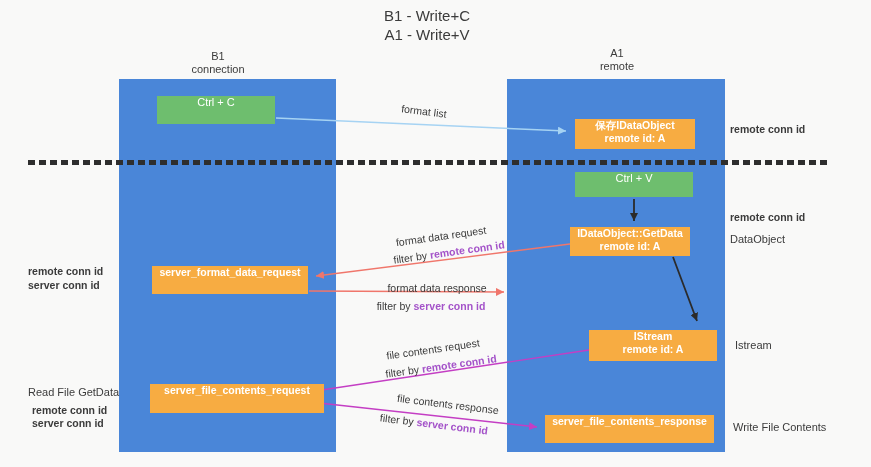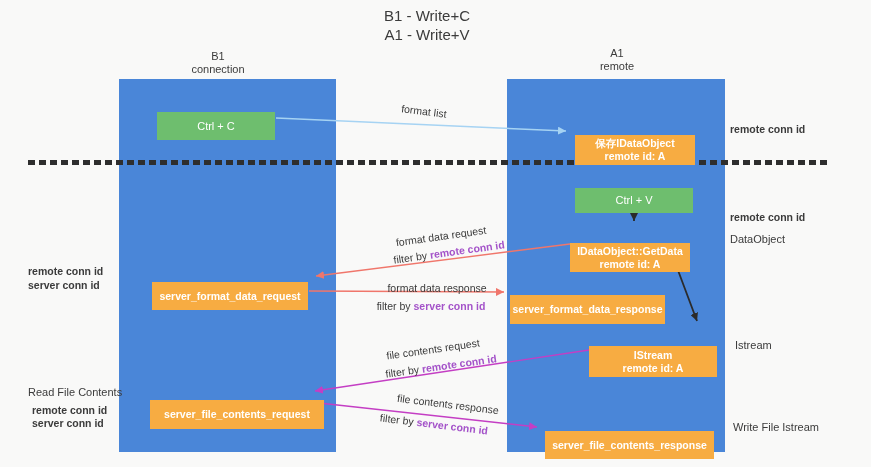--- a/index.html
+++ b/index.html
@@ -17,22 +17,22 @@
     position:absolute; text-align:center;
     font-size:11px; line-height:13px; color:var(--text-dark,#3b3b3b);
   }
   .col { position:absolute; background:var(--column-blue,#4a86d8); }
   .dashed {
     position:absolute; height:5px;
     background:repeating-linear-gradient(90deg, var(--dash,#2e2e2e) 0 7px, transparent 7px 11px);
   }
   .node {
     position:absolute; display:flex; flex-direction:column;
-    align-items:center; justify-content:center;
-    color:#fff; text-align:center; line-height:13px;margin-top:16px;
+    align-items:center; justify-content:flex-start;
+    color:#fff; text-align:center; line-height:13px;
   }
   .node.orange { background:var(--box-orange,#f7ac42); font-size:10.5px;font-weight:bold; }
   .node.green  { background:var(--box-green,#6ebe6e);  font-size:11px; }
   .lbl {
     position:absolute; font-size:10.5px; color:var(--text-dark,#3b3b3b);
     white-space:nowrap;
   }
   .ctr   { transform:translate(-50%,-50%); }
   .rot-u { transform:translate(-50%,-50%) rotate(-8deg); }
   .rot-d { transform:translate(-50%,-50%) rotate(7deg); }
@@ -112,23 +112,20 @@
     <div>IDataObject::GetData</div>
     <div>remote id: A</div>
   </div>
   <div class="node orange" style="left:589px;top:330px;width:128px;height:31px">
     <div>IStream</div>
     <div>remote id: A</div>
   </div>
   <div class="node orange" style="left:152px;top:266px;width:156px;height:28px">
     <div>server_format_data_request</div>
   </div>
-  <div class="node orange" style="left:510px;top:279px;width:155px;height:29px">
-    <div>server_format_data_response</div>
-  </div>
   <div class="node orange" style="left:150px;top:384px;width:174px;height:29px">
     <div>server_file_contents_request</div>
   </div>
   <div class="node orange" style="left:545px;top:415px;width:169px;height:28px">
     <div>server_file_contents_response</div>
   </div>
 
   <div class="lbl rot-d" style="left:424px;top:111px">format list</div>
 
   <div class="lbl rot-u" style="left:441px;top:236px">format data request</div>
@@ -148,21 +145,21 @@
 
   <div class="lbl rot-d" style="left:448px;top:404px">file contents response</div>
   <div class="lbl rot-d" style="left:434px;top:424px">
     <span class="pre">filter by</span><span class="bold-purple">server conn id</span>
   </div>
 
   <div class="ann bold-purple" style="left:730px;top:123px">remote conn id</div>
   <div class="ann bold-purple" style="left:730px;top:211px">remote conn id</div>
   <div class="ann" style="left:730px;top:233px;font-size:11px">DataObject</div>
   <div class="ann" style="left:735px;top:339px;font-size:11px">Istream</div>
-  <div class="ann" style="left:733px;top:421px;font-size:11px">Write File Istream</div>
+  <div class="ann" style="left:733px;top:421px;font-size:11px">Write File Contents</div>
 
   <div class="ann bold-purple" style="left:28px;top:265px">remote conn id</div>
   <div class="ann bold-green" style="left:28px;top:279px">server conn id</div>
-  <div class="ann" style="left:28px;top:386px;font-size:11px">Read File Contents</div>
+  <div class="ann" style="left:28px;top:386px;font-size:11px">Read File GetData</div>
   <div class="ann bold-purple" style="left:32px;top:404px">remote conn id</div>
   <div class="ann bold-green" style="left:32px;top:417px">server conn id</div>
 
 </div>
 
 </body></html>

